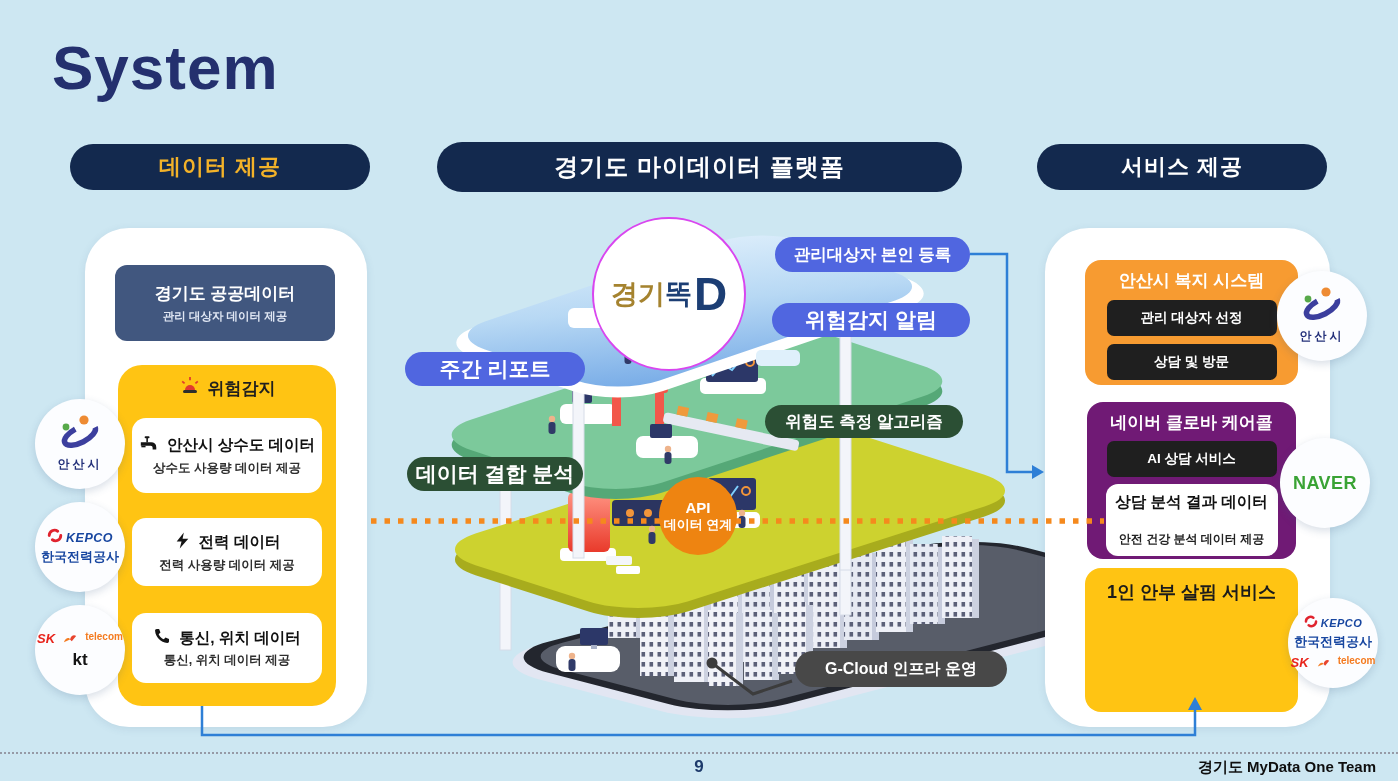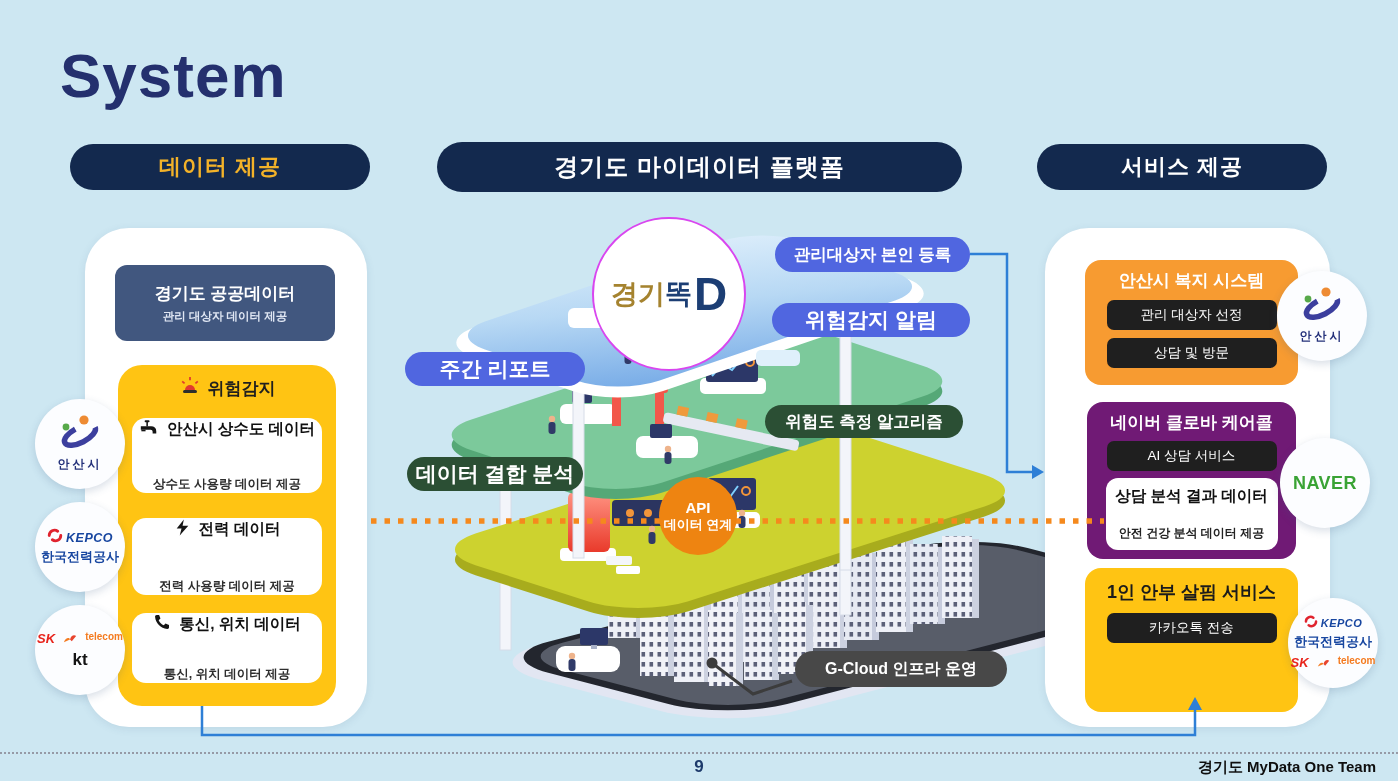--- a/index.html
+++ b/index.html
@@ -1,40 +1,40 @@
 <!DOCTYPE html>
 <html><head>
 <meta charset="utf-8">
 <style>
   html,body{margin:0;padding:0}
   body{width:1398px;height:781px;background:#cde7f2;overflow:hidden;position:relative;
        font-family:"Liberation Sans","DejaVu Sans",sans-serif}
   .scene{position:absolute;left:0;top:0;z-index:1}
   .overlay{position:absolute;left:0;top:0;z-index:3;pointer-events:none}
-  .title{position:absolute;z-index:2;left:44px;top:24px;margin:16px;font-size:62px;font-weight:700;
+  .title{position:absolute;z-index:2;left:44px;top:24px;margin:8px;font-size:62px;font-weight:700;
          color:#24306e;letter-spacing:1px}
   .hdr{position:absolute;z-index:2;background:#13294e;color:#fff;border-radius:26px;display:flex;
        align-items:center;justify-content:center;font-weight:700;letter-spacing:1px}
   .h-left{left:70px;top:144px;width:300px;height:46px;font-size:22px;color:#f3b229}
   .h-center{left:437px;top:142px;width:525px;height:50px;font-size:24px}
   .h-right{left:1037px;top:144px;width:290px;height:46px;font-size:22px}
   .panel{position:absolute;z-index:2;background:#fff;border-radius:44px;box-shadow:0 2px 8px rgba(50,80,120,.10)}
   .p-left{left:85px;top:228px;width:282px;height:499px}
   .p-right{left:1045px;top:228px;width:285px;height:499px}
   .pubcard{position:absolute;z-index:2;left:115px;top:265px;width:220px;height:76px;background:#41577f;
            border-radius:12px;color:#fff;display:flex;flex-direction:column;align-items:center;
            justify-content:center;gap:4px}
   .pubcard .t{font-size:17px;font-weight:700}
   .pubcard .s{font-size:11.5px;color:#dfe6f3;font-weight:700}
   .ycard-l{position:absolute;z-index:2;left:118px;top:365px;width:218px;height:341px;background:#ffc413;border-radius:24px}
   .danger{position:absolute;z-index:2;left:118px;top:376px;width:218px;display:flex;align-items:center;
           justify-content:center;gap:7px;font-size:17px;font-weight:700;color:#1f1f1f}
   .item{position:absolute;z-index:2;left:132px;width:190px;background:#fff;border-radius:14px;display:flex;
-        flex-direction:column;align-items:center;justify-content:space-between;gap:3px}
-  .i1{top:418px;height:75px}.i2{top:518px;height:77px}.i3{top:613px;height:70px}
+        flex-direction:column;align-items:center;justify-content:center;gap:3px}
+  .i1{top:418px;height:75px}.i2{top:518px;height:68px}.i3{top:613px;height:70px}
   .item .row{display:flex;align-items:center;gap:8px;font-size:15.5px;font-weight:700;color:#101010}
   .item .sub{font-size:12.5px;color:#2e2e2e;font-weight:600}
   .logo{position:absolute;z-index:4;width:90px;height:90px;background:#fcfdff;border-radius:50%;
         box-shadow:0 3px 8px rgba(60,90,130,.20);display:flex;flex-direction:column;align-items:center;
         justify-content:center;gap:1px}
   .lg-ansan{left:35px;top:399px}.lg-kepco{left:35px;top:502px}.lg-sk{left:35px;top:605px}
   .lg-ansan2{left:1277px;top:271px}.lg-naver{left:1280px;top:438px}.lg-kepsk{left:1288px;top:598px}
   .lg-label{font-size:12px;font-weight:700;color:#23307a;letter-spacing:3px}
   .kepco-name{font-size:12.5px;font-weight:700;color:#1746a0;font-style:italic;letter-spacing:.5px}
   .kepco-sub{font-size:13px;font-weight:700;color:#1746a0}
@@ -43,22 +43,22 @@
   .sk-name{font-size:13px;font-weight:700;font-style:italic;color:#e8251d}
   .sk-tel{font-size:10px;font-weight:700;color:#f47b20}
   .kt-name{font-size:17px;font-weight:700;color:#141414}
   .naver-name{font-size:18px;font-weight:700;color:#3aa335;letter-spacing:.5px}
   .rcard{position:absolute;z-index:2;display:flex;flex-direction:column;align-items:center;border-radius:16px}
   .rc-orange{left:1085px;top:260px;width:213px;height:116px;background:#f79b31;padding-top:9px;gap:8px}
   .rc-green{left:1087px;top:402px;width:209px;height:148px;background:#701a75;padding-top:9px;gap:7px}
   .rc-yellow{left:1085px;top:568px;width:213px;height:132px;background:#ffc413;padding-top:12px;gap:9px}
   .rtitle{font-size:17px;font-weight:700;color:#fff}
   .rtitle.dark{color:#1b1b1b;font-size:18px}
-  .dpill{width:170px;height:30px;min-height:27px;background:#1f1f1f;color:#fff;border-radius:7px;
-         display:flex;align-items:center;justify-content:center;font-size:13.5px;font-weight:400}
+  .dpill{width:170px;height:36px;min-height:27px;background:#1f1f1f;color:#fff;border-radius:7px;
+         display:flex;align-items:center;justify-content:center;font-size:13.5px;font-weight:700}
   .gdetail{width:172px;background:#fff;border-radius:12px;display:flex;flex-direction:column;
            align-items:center;padding:8px 0;gap:18px}
   .gdetail .dt{font-size:15.5px;font-weight:700;color:#101010}
   .gdetail .ds{font-size:12px;font-weight:600;color:#222}
   .cpill{position:absolute;z-index:4;display:flex;align-items:center;justify-content:center;color:#fff;
          font-weight:700;border-radius:18px;font-size:21px}
   .cp-register{left:775px;top:237px;width:195px;height:35px;background:#5066e0;font-size:16.5px}
   .cp-alert{left:772px;top:303px;width:198px;height:34px;background:#5066e0}
   .cp-weekly{left:405px;top:352px;width:180px;height:34px;background:#5066e0}
   .cp-risk{left:765px;top:405px;width:198px;height:33px;background:#2b4f34;font-size:16.5px}
@@ -429,23 +429,20 @@
     <span>AI 상담 서비스</span>
   </div>
   <div class="gdetail">
     <div class="dt">상담 분석 결과 데이터</div>
     <div class="ds">안전 건강 분석 데이터 제공</div>
   </div>
 </div>
 
 <div class="rcard rc-yellow">
   <div class="rtitle dark">1인 안부 살핌 서비스</div>
-  <div class="dpill">
-    <span>카카오톡 전송</span>
-  </div>
 </div>
 
 <div class="logo lg-ansan2">
   <span>
     <svg width="54" height="36" viewBox="0 0 54 36">
       <ellipse cx="27" cy="20" rx="17" ry="7.5" fill="none" stroke="#3c3f9e" stroke-width="5.5" stroke-dasharray="58 26" transform="rotate(-27 27 20)"></ellipse>
       <circle cx="31" cy="5" r="4.6" fill="#ee8b33"></circle>
       <circle cx="13" cy="12" r="3.4" fill="#57a94a"></circle>
     </svg>
   </span>

